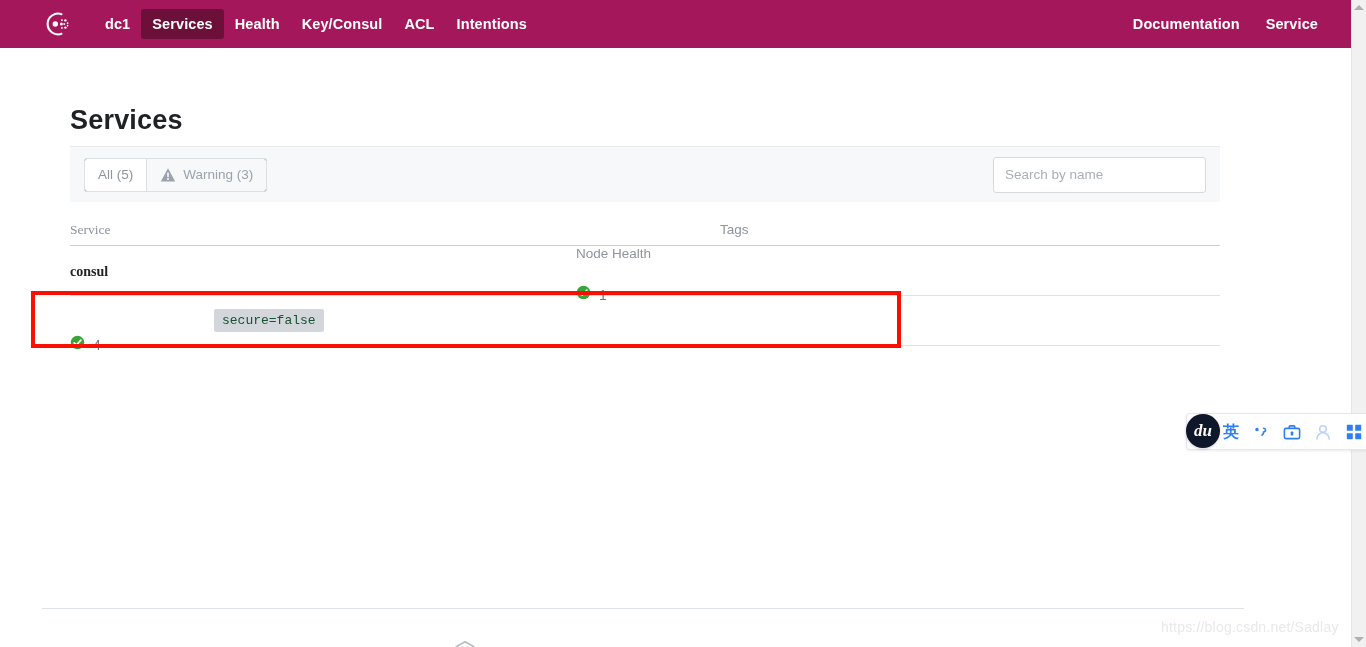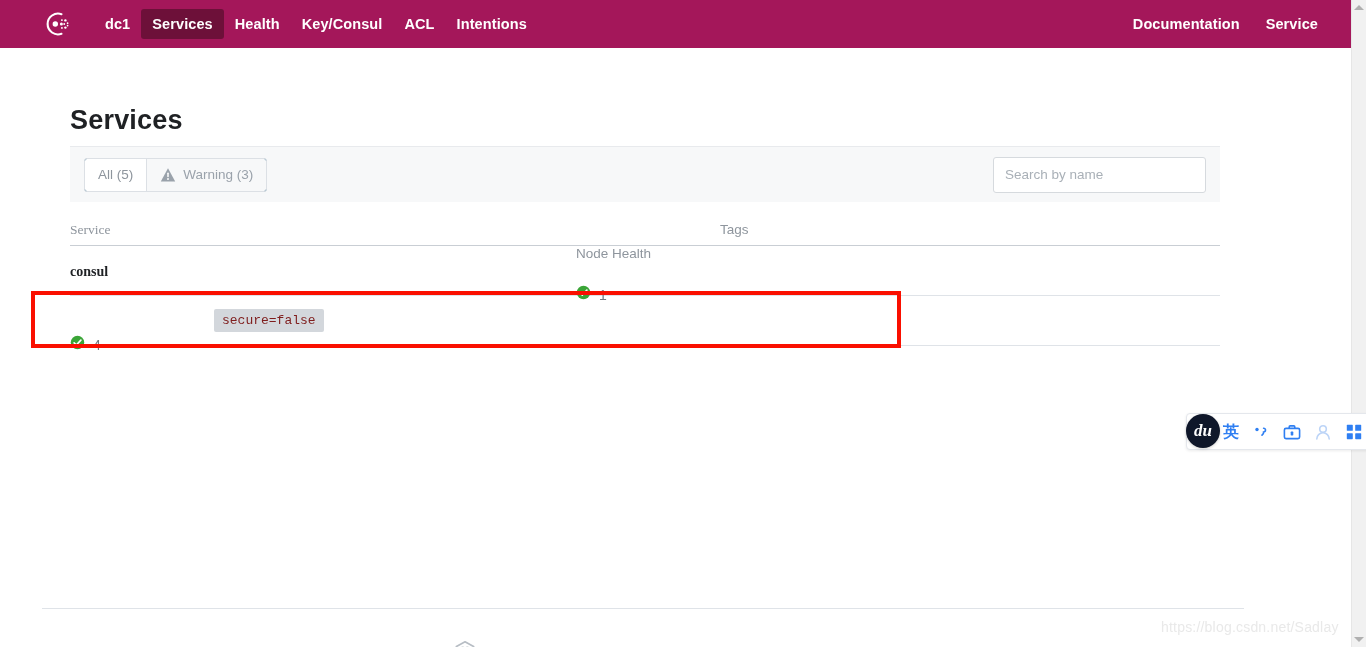--- a/index.html
+++ b/index.html
@@ -227,21 +227,21 @@
     color: #1f2124;
     margin-top: 16px;
   }
   .health-count {
     font-size: 14px;
     color: #717980;
   }
   .tag-pill {
     display: inline-block;
     background: #d3d7dc;
-    color: #7f1d1d;
+    color: #14532d;
     font-size: 13px;
     font-family: "Liberation Mono", monospace;
     padding: 4px 8px;
     border-radius: 2px;
     line-height: 15px;
   }
 
   
   .annotation-box {
     position: absolute;

